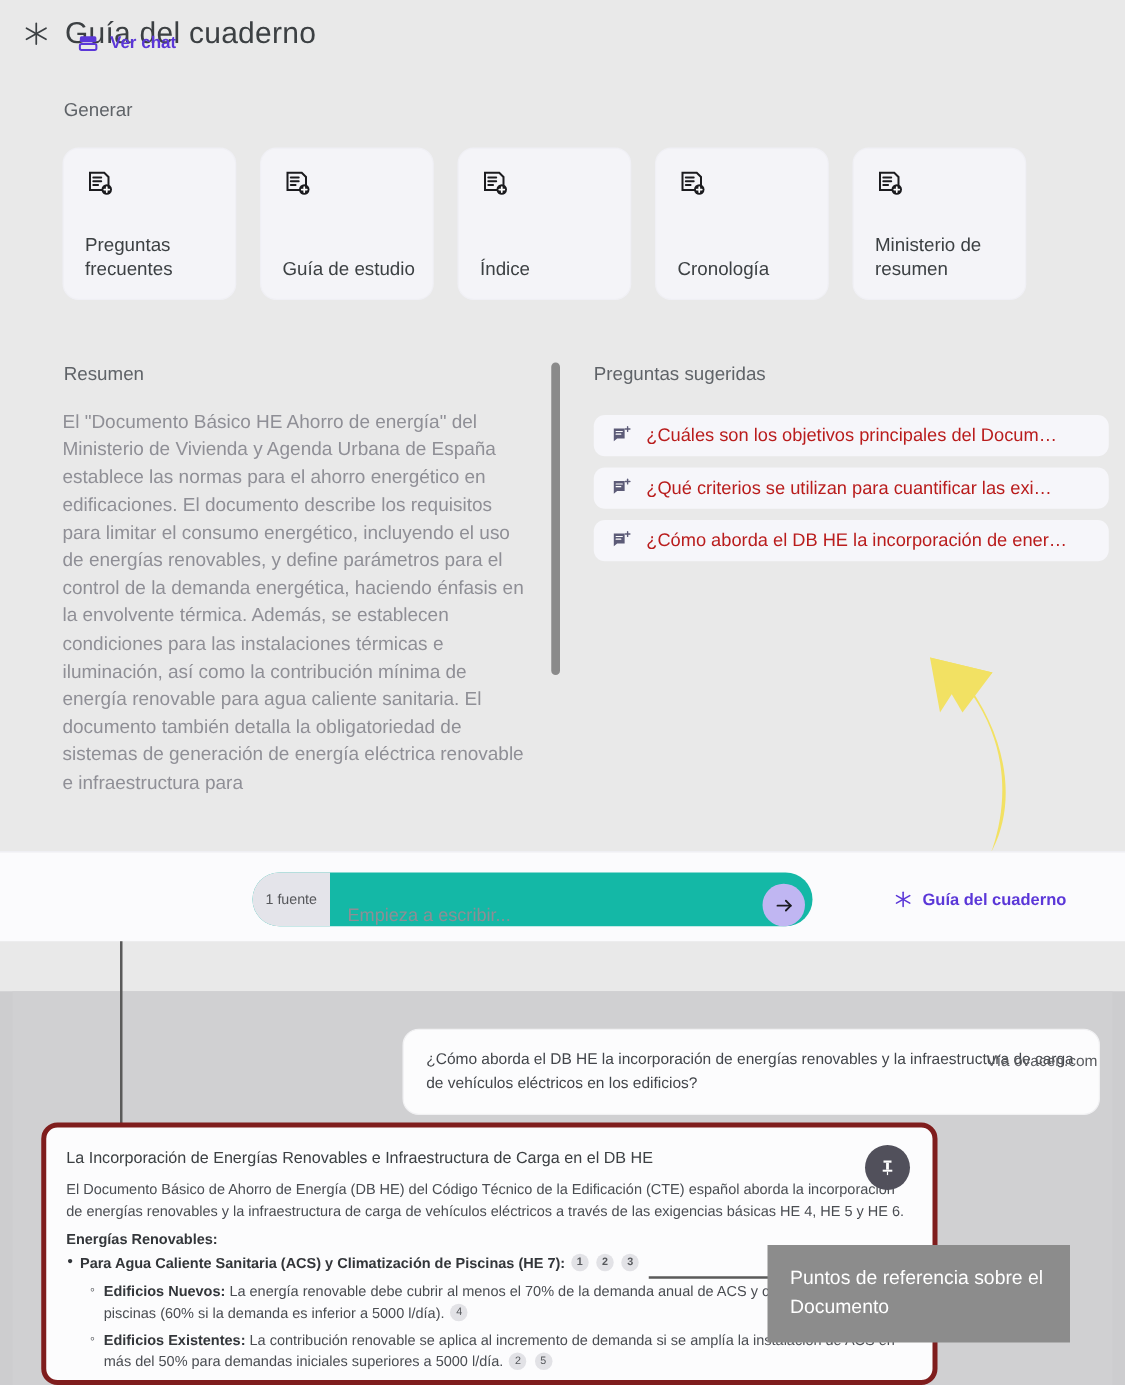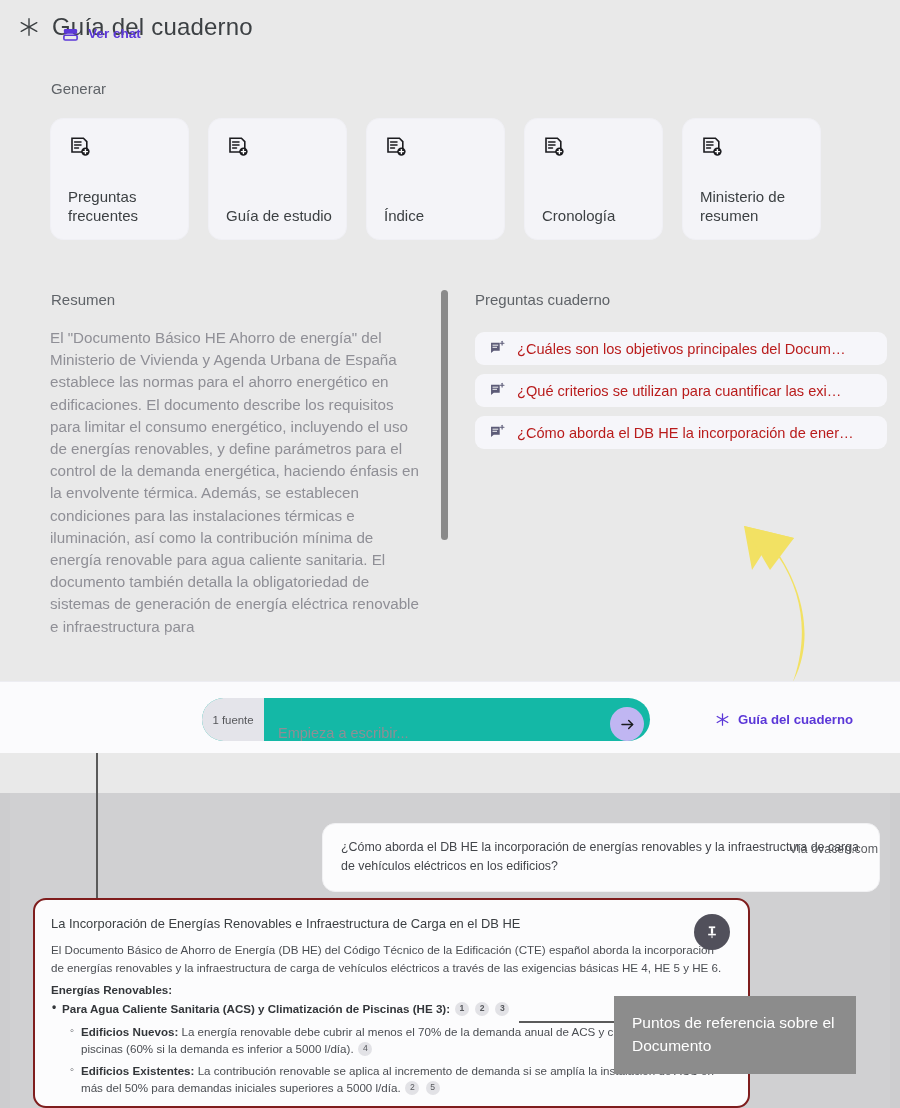--- a/index.html
+++ b/index.html
@@ -154,21 +154,21 @@
     position: absolute; left: 322px; top: 823px; width: 558px;
     background: #fcfcfd; border-radius: 13px;
     padding: 14px 18px 15px 18px;
     font-size: 12.4px; line-height: 19px; color: #43464b;
     border: 1px solid #f1f1f3;
   }
   .ai-card {
     position: absolute; left: 33px; top: 898px; width: 717px;
     background: #fcfcfd; border-radius: 13px;
     padding: 16px 22px 14px 16px;
-    border: 2px solid #7f1d1d;
+    border: 4px solid #7f1d1d;
     height: 210px; overflow: hidden;
   }
   .ai-title {
     font-size: 12.9px; color: #3c4043; font-weight: 400; margin-bottom: 10px;
   }
   .ai-p {
     font-size: 11.6px; line-height: 17.5px; color: #4a4d52; margin-bottom: 7px;
   }
   .ai-h { font-size: 11.6px; font-weight: 700; color: #33363a; margin-bottom: 4px; }
   .lvl1 {
@@ -313,21 +313,21 @@
     </div>
 
     <div id="resumen-label" class="section-label">Resumen</div>
     <div class="resumen-body">El "Documento Básico HE Ahorro de energía" del Ministerio de Vivienda y Agenda Urbana de España establece las normas para el ahorro energético en edificaciones. El documento describe los requisitos para limitar el consumo energético, incluyendo el uso de energías renovables, y define parámetros para el control de la demanda energética, haciendo énfasis en la envolvente térmica. Además, se establecen condiciones para las instalaciones térmicas e iluminación, así como la contribución mínima de energía renovable para agua caliente sanitaria. El documento también detalla la obligatoriedad de sistemas de generación de energía eléctrica renovable e infraestructura para</div>
     <div class="fade-bottom"></div>
 
     <div class="scroll-track">
       <div class="scroll-thumb"></div>
     </div>
 
-    <div id="sug-label" class="section-label">Preguntas cuaderno</div>
+    <div id="sug-label" class="section-label">Preguntas sugeridas</div>
     <div class="sug-list">
       <div class="sug-item">
         <svg width="17" height="17" viewBox="0 0 20 20">
           <path d="M2.4 3.2h10.2v9.4H5.6L2.4 15.4z" fill="#5c5b77"></path>
           <g stroke="#fff" stroke-width="1.1" stroke-linecap="round">
             <line x1="4.6" y1="6.1" x2="10.4" y2="6.1"></line>
               <line x1="4.6" y1="8.6" x2="9" y2="8.6"></line>
           </g>
           <g stroke="#5c5b77" stroke-width="1.3" stroke-linecap="round">
             <line x1="15.4" y1="1.6" x2="15.4" y2="6"></line>
@@ -413,21 +413,21 @@
   <div class="annot-line"></div>
 
   <div class="user-bubble">¿Cómo aborda el DB HE la incorporación de energías renovables y la infraestructura de carga de vehículos eléctricos en los edificios?</div>
 
   <div class="ai-card">
     <div class="ai-title">La Incorporación de Energías Renovables e Infraestructura de Carga en el DB HE</div>
     <div class="ai-p">El Documento Básico de Ahorro de Energía (DB HE) del Código Técnico de la Edificación (CTE) español aborda la incorporación de energías renovables y la infraestructura de carga de vehículos eléctricos a través de las exigencias básicas HE 4, HE 5 y HE 6.</div>
     <div class="ai-h">Energías Renovables:</div>
 
     <div class="lvl1">
-      <span>Para Agua Caliente Sanitaria (ACS) y Climatización de Piscinas (HE 3):</span>
+      <span>Para Agua Caliente Sanitaria (ACS) y Climatización de Piscinas (HE 7):</span>
       <span class="cite">1</span>
       <span class="cite">2</span>
       <span class="cite">3</span>
     </div>
 
     <div class="lvl2">
       <b>Edificios Nuevos:</b><span> La energía renovable debe cubrir al menos el 70% de la demanda anual de ACS y climatización de piscinas (60% si la demanda es inferior a 5000 l/día).</span>
       <span class="cite">4</span>
     </div>
 

